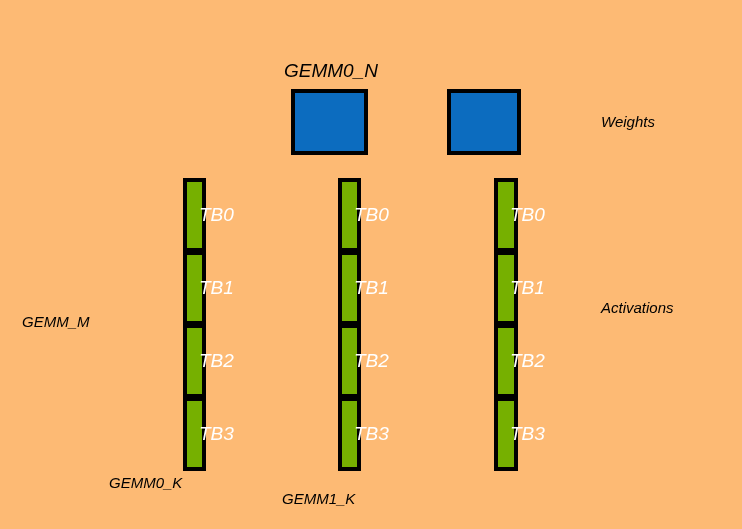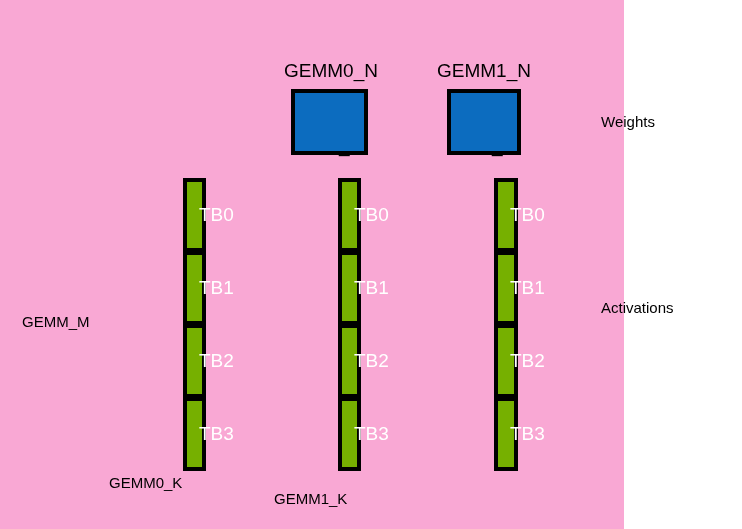--- a/index.html
+++ b/index.html
@@ -8,23 +8,24 @@
   }
   body {
     width: 742px;
     height: 529px;
     background: #ffffff;
     font-family: "Liberation Sans", sans-serif;
     overflow: hidden;
   }
   #canvas {
     position: relative;
-    width: 624px;
+    width: 742px;
     height: 529px;
-    background: #f9a8d4;
+    background: #fdba74;
+    font-style: italic;
   }
 
   
   .label {
     position: absolute;
     color: #000000;
     font-size: 15px;
     line-height: 24px;
     white-space: pre;
     font-family: "Liberation Sans", sans-serif;
@@ -75,24 +76,20 @@
 </head>
 <body>
 
 <div id="canvas">
 
   <div class="label hdr" style="left:241px; top:8px;">
     <div>GEMM0_N</div>
     <div>= TB_N</div>
   </div>
 
-  <div class="label hdr" style="left:394px; top:8px;">
-    <div>GEMM1_N</div>
-    <div>= TB_N</div>
-  </div>
 
   <div class="blue-box" style="left:291px; top:89px; width:77px; height:66px;"></div>
 
   <div class="blue-box" style="left:447px; top:89px; width:74px; height:66px;"></div>
 
   <div class="label" style="left:601px; top:110px;">Weights</div>
 
   <div class="label" style="left:22px; top:310px;">GEMM_M</div>
 
   <div class="label" style="left:601px; top:296px;">Activations</div>
@@ -137,15 +134,15 @@
     <div class="green-box" style="height:74px;">
       <span class="tb-text">TB2</span>
     </div>
     <div class="green-box" style="height:74px;">
       <span class="tb-text">TB3</span>
     </div>
   </div>
 
   <div class="label" style="left:109px; top:471px;">GEMM0_K</div>
 
-  <div class="label" style="left:274px; top:487px;">GEMM1_K</div>
+  <div class="label" style="left:282px; top:487px;">GEMM1_K</div>
 
 </div>
 
 </body></html>

